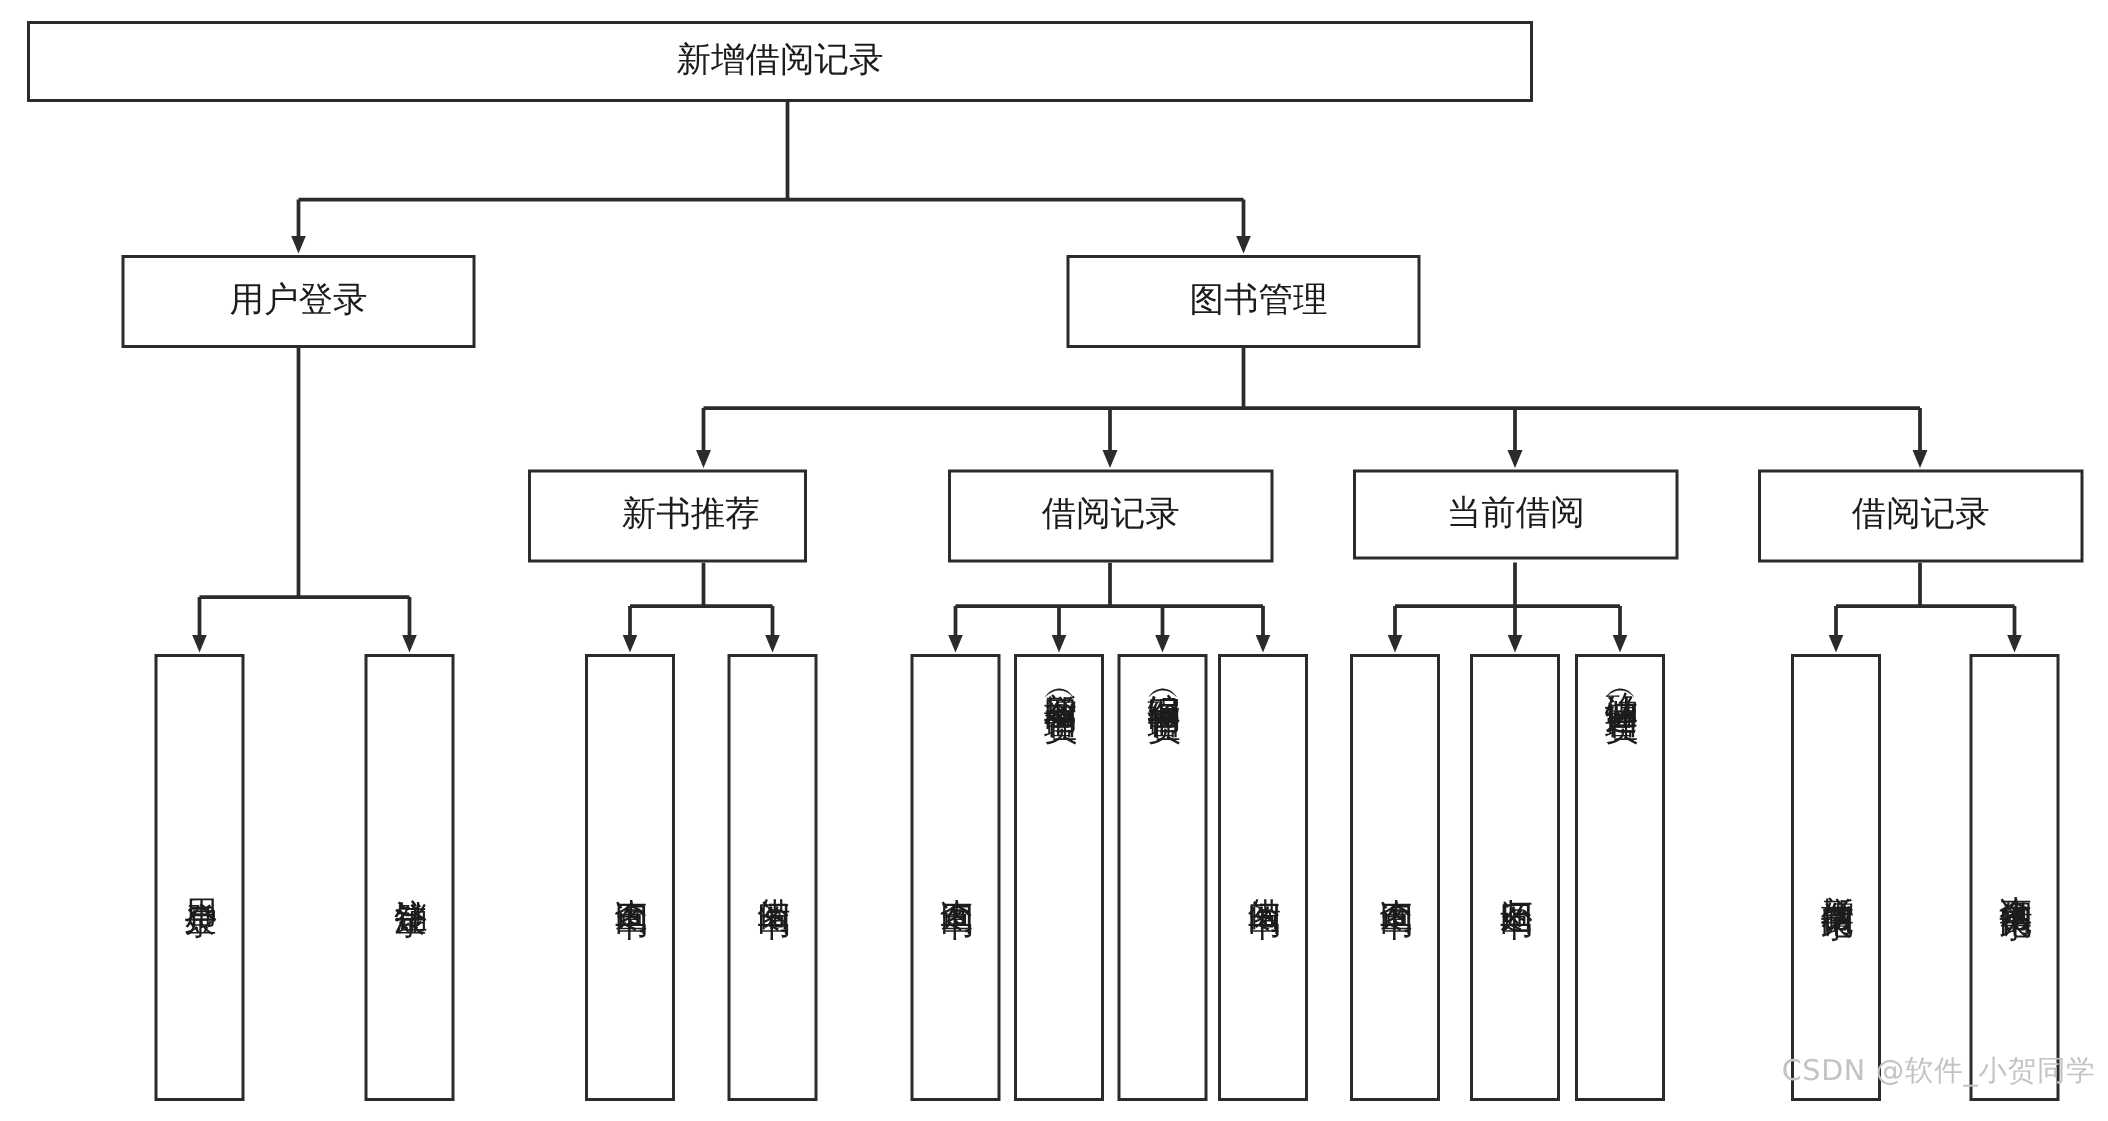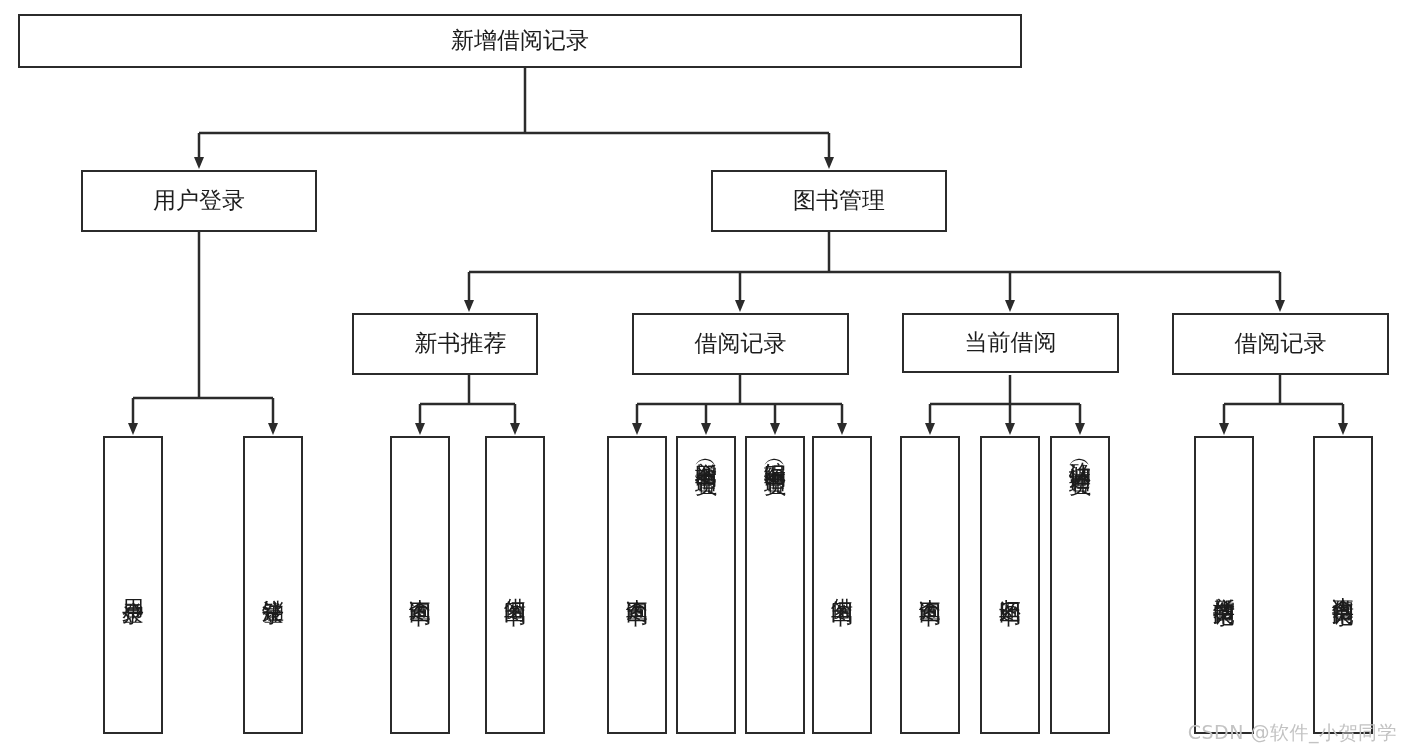--- a/index.html
+++ b/index.html
@@ -61,21 +61,21 @@
     line-height: 1;
     max-height: 100%;
   }
   .node.v.top .label {
     align-self: flex-start;
     margin-top: 2px;
   }
   .watermark {
     position: absolute;
     right: 8px;
-    bottom: 1px;
+    bottom: 20px;
     font-size: 19px;
     color: #c3c3c3;
     white-space: nowrap;
     letter-spacing: 0.5px;
   }
 </style>
 </head>
 <body>
 
 <div id="canvas">

